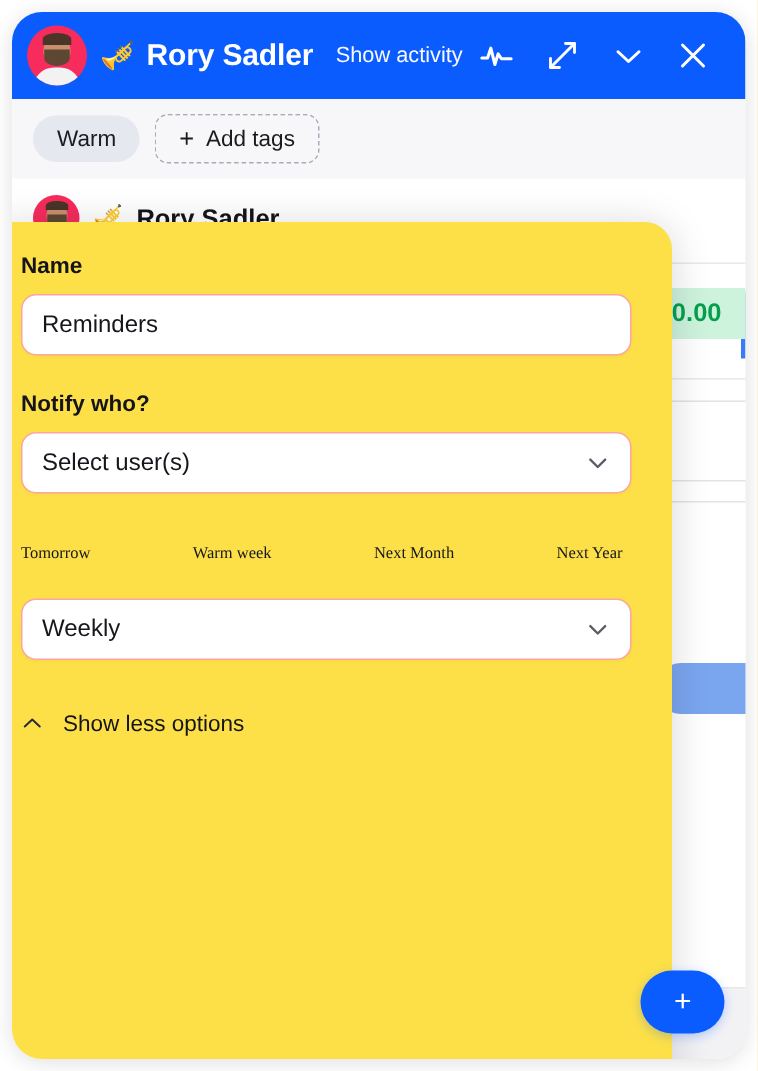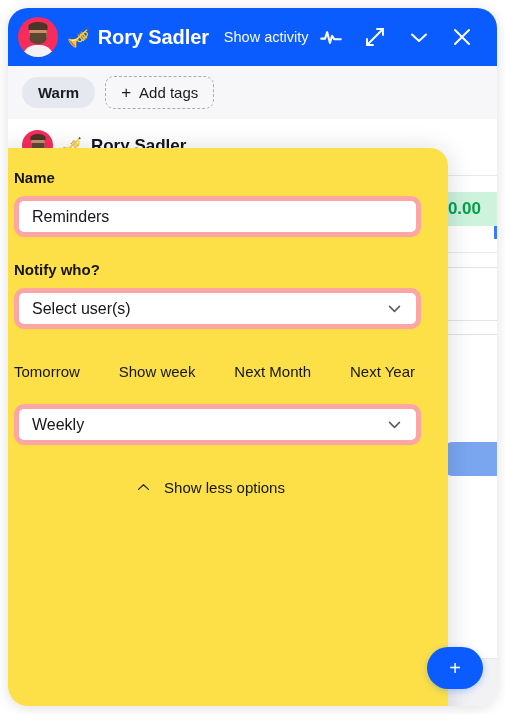--- a/index.html
+++ b/index.html
@@ -122,21 +122,20 @@
     padding-left: 14px;
     gap: 10px;
   }
   #tag-warm {
     background: #e6e8f0;
     color: #1a1a1f;
     font-size: 15px;
     padding: 7px 16px;
     border-radius: 16px;
     white-space: nowrap;
-    font-weight: bold;
   }
   #add-tags {
     border: 1px dashed #a9acb8;
     border-radius: 9px;
     padding: 7px 15px;
     font-size: 15px;
     color: #1a1a1f;
     display: flex;
     align-items: center;
     gap: 8px;
@@ -270,21 +269,21 @@
     margin-bottom: 10px;
   }
   .field-label .clear-link {
     color: #1a73ff;
     font-weight: 700;
     cursor: pointer;
   }
   .control {
     width: 100%;
     height: 41px;
-    border: 5px solid #fca5a5;
+    border: 1px solid #fca5a5;
     border-radius: 10px;
     background: #ffffff;
     display: flex;
     align-items: center;
     padding: 0 13px;
     font-size: 16px;
     color: #16161c;
     box-shadow: 0 1px 2px rgba(0,0,0,0.03);
   }
   .control .control-value {
@@ -300,31 +299,32 @@
   .spacer-21 { height: 21px; }
 
   #quick-dates {
     display: flex;
     gap: 0;
     justify-content: space-between;
     margin-top: 13px;
     padding-right: 6px;
   }
   #quick-dates .qd {
-    font-size: 15px;
+    font-size: 11px;
     color: #16161c;
     white-space: nowrap;
     cursor: pointer;
+    font-family: Liberation Serif, serif;
   }
 
   #show-less {
     margin-top: 34px;
     display: flex;
     align-items: center;
-    justify-content: center;
+    justify-content: flex-start;
     gap: 13px;
     font-size: 15px;
     color: #14141a;
     cursor: pointer;
     padding-right: 14px;
   }
   #show-less .up-chev { width: 15px; height: 15px; color: #2a2a33; }
 
   
   #footer-bar {
@@ -466,21 +466,21 @@
             <path d="M5 9 L12 16 L19 9"></path>
           </svg>
         </span>
       </div>
 
       <div class="spacer-21"></div>
 
 
       <div id="quick-dates">
         <span class="qd">Tomorrow</span>
-        <span class="qd">Show week</span>
+        <span class="qd">Warm week</span>
         <span class="qd">Next Month</span>
         <span class="qd">Next Year</span>
       </div>
 
       <div class="spacer-24"></div>
 
       <div class="control">
         <span class="control-value">Weekly</span>
         <span class="chev">
           <svg viewBox="0 0 24 24" width="17" height="17" fill="none" stroke="currentColor" stroke-width="2.2" stroke-linecap="round" stroke-linejoin="round">

